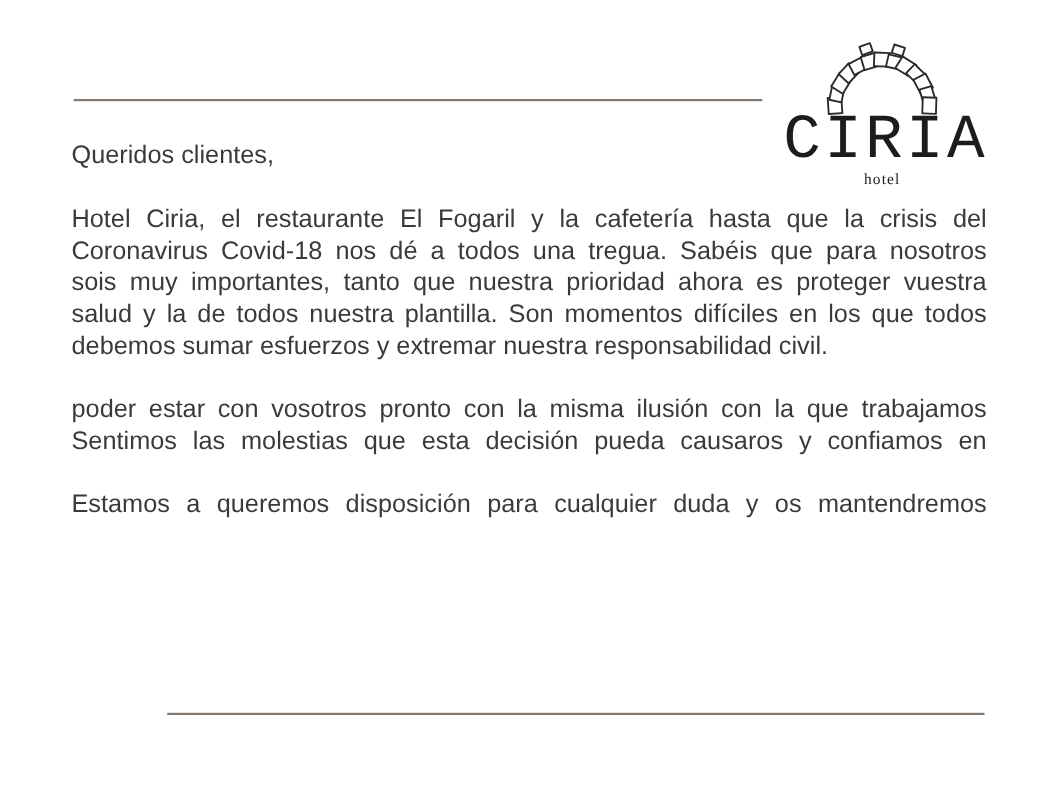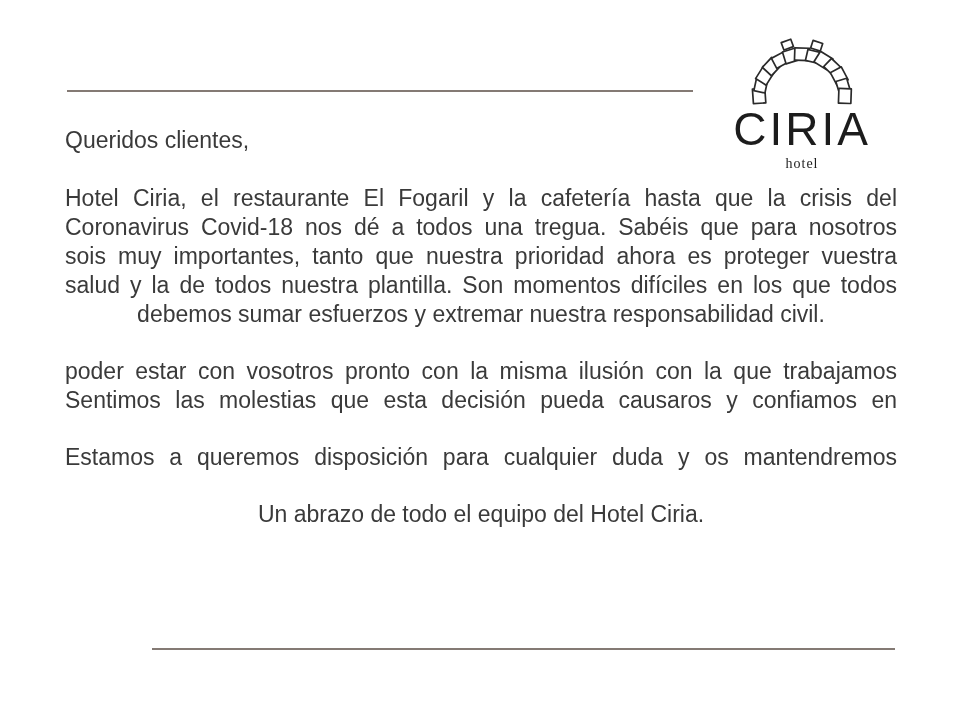--- a/index.html
+++ b/index.html
@@ -34,22 +34,22 @@
 
   .logo {
     position: absolute;
     left: 712px; top: 26px;
     width: 180px;
     text-align: center;
     color: var(--logo);
   }
   .logo .arch { display: block; margin: 0 auto; }
   .logo-name {
-    font-family: Liberation Sans, sans-serif;
-    font-size: 46px;
+    font-family: Liberation Mono, monospace;
+    font-size: 57px;
     line-height: 44px;
     letter-spacing: 3px;
     font-weight: 400;
     margin-top: 2px;
     white-space: nowrap;
   }
   .logo-sub {
     font-family: "Liberation Serif", serif;
     font-size: 14px;
     line-height: 24px;
@@ -65,21 +65,21 @@
     line-height: 29px;
   }
   .salutation { text-align: left; margin-bottom: 29px; }
   .para { margin-bottom: 28px; }
   .para:last-child { margin-bottom: 0; }
   .jline {
     text-align: justify;
     text-align-last: justify;
     white-space: normal;
   }
-  .lline { text-align: center; }
+  .lline { text-align: left; }
 </style>
 </head>
 <body>
 
 <div class="page">
 
   <div class="top-rule"></div>
 
   <div class="logo">
     <svg class="arch" width="136" height="79" viewBox="0 0 120 70" fill="#ffffff" stroke="#2a2a2a" stroke-width="1.5" stroke-linejoin="round">
@@ -116,20 +116,17 @@
 
     <div class="para">
       <div class="jline">poder estar con vosotros pronto con la misma ilusión con la que trabajamos</div>
       <div class="jline">Sentimos las molestias que esta decisión pueda causaros y confiamos en</div>
     </div>
 
     <div class="para">
       <div class="jline">Estamos a queremos disposición para cualquier duda y os mantendremos</div>
     </div>
 
-    <div class="para">
-      <div class="lline">Un abrazo de todo el equipo del Hotel Ciria.</div>
-    </div>
   </div>
 
   <div class="bottom-rule"></div>
 
 </div>
 
 </body></html>

